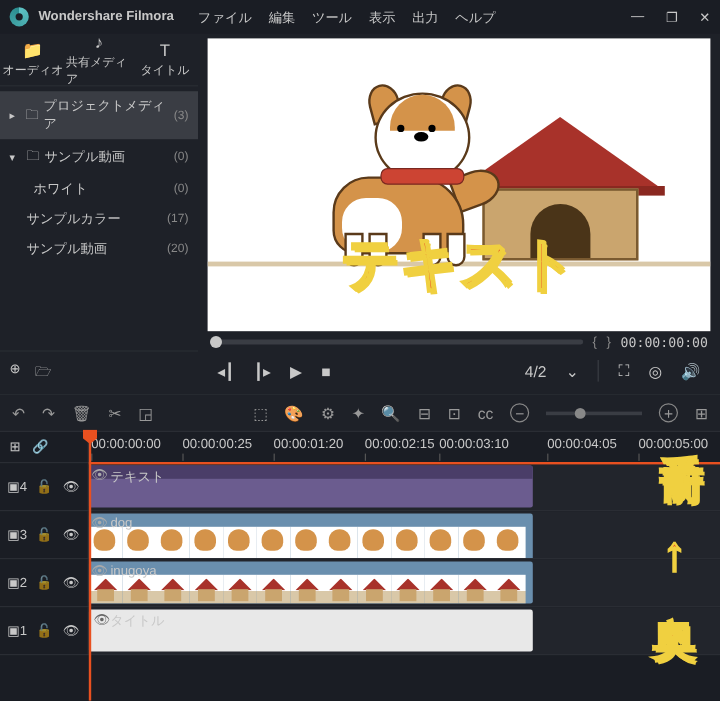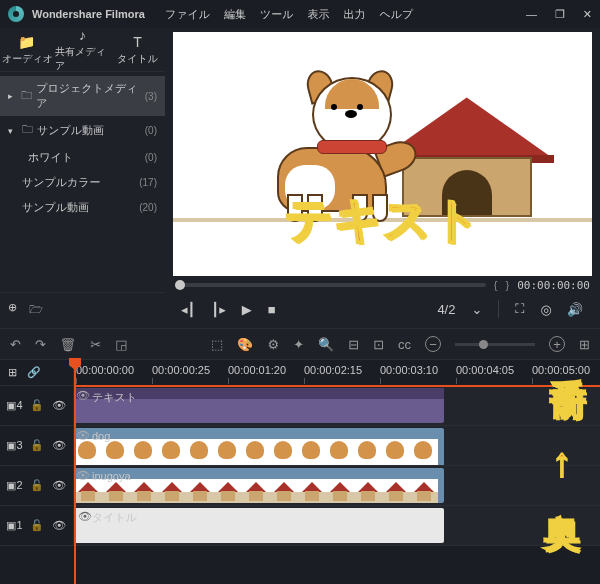--- a/index.html
+++ b/index.html
@@ -245,21 +245,21 @@
   <div class="tl-header">
     <div class="tl-left">
       <span>⊞</span>
       <span style="color:#5ec2c4">🔗</span>
     </div>
     <div class="tl-ruler">
       <span class="tl-tick" style="left:2px">00:00:00:00</span>
       <span class="tl-tick" style="left:78px">00:00:00:25</span>
       <span class="tl-tick" style="left:154px">00:00:01:20</span>
       <span class="tl-tick" style="left:230px">00:00:02:15</span>
-      <span class="tl-tick" style="left:306px">00:00:03:10</span>
+      <span class="tl-tick" style="left:292px">00:00:03:10</span>
       <span class="tl-tick" style="left:382px">00:00:04:05</span>
       <span class="tl-tick" style="left:458px">00:00:05:00</span>
     </div>
   </div>
   <div class="playline">
       <div class="playhead"></div>
     </div>
   <div class="redline"></div>
 
   <div class="track">

